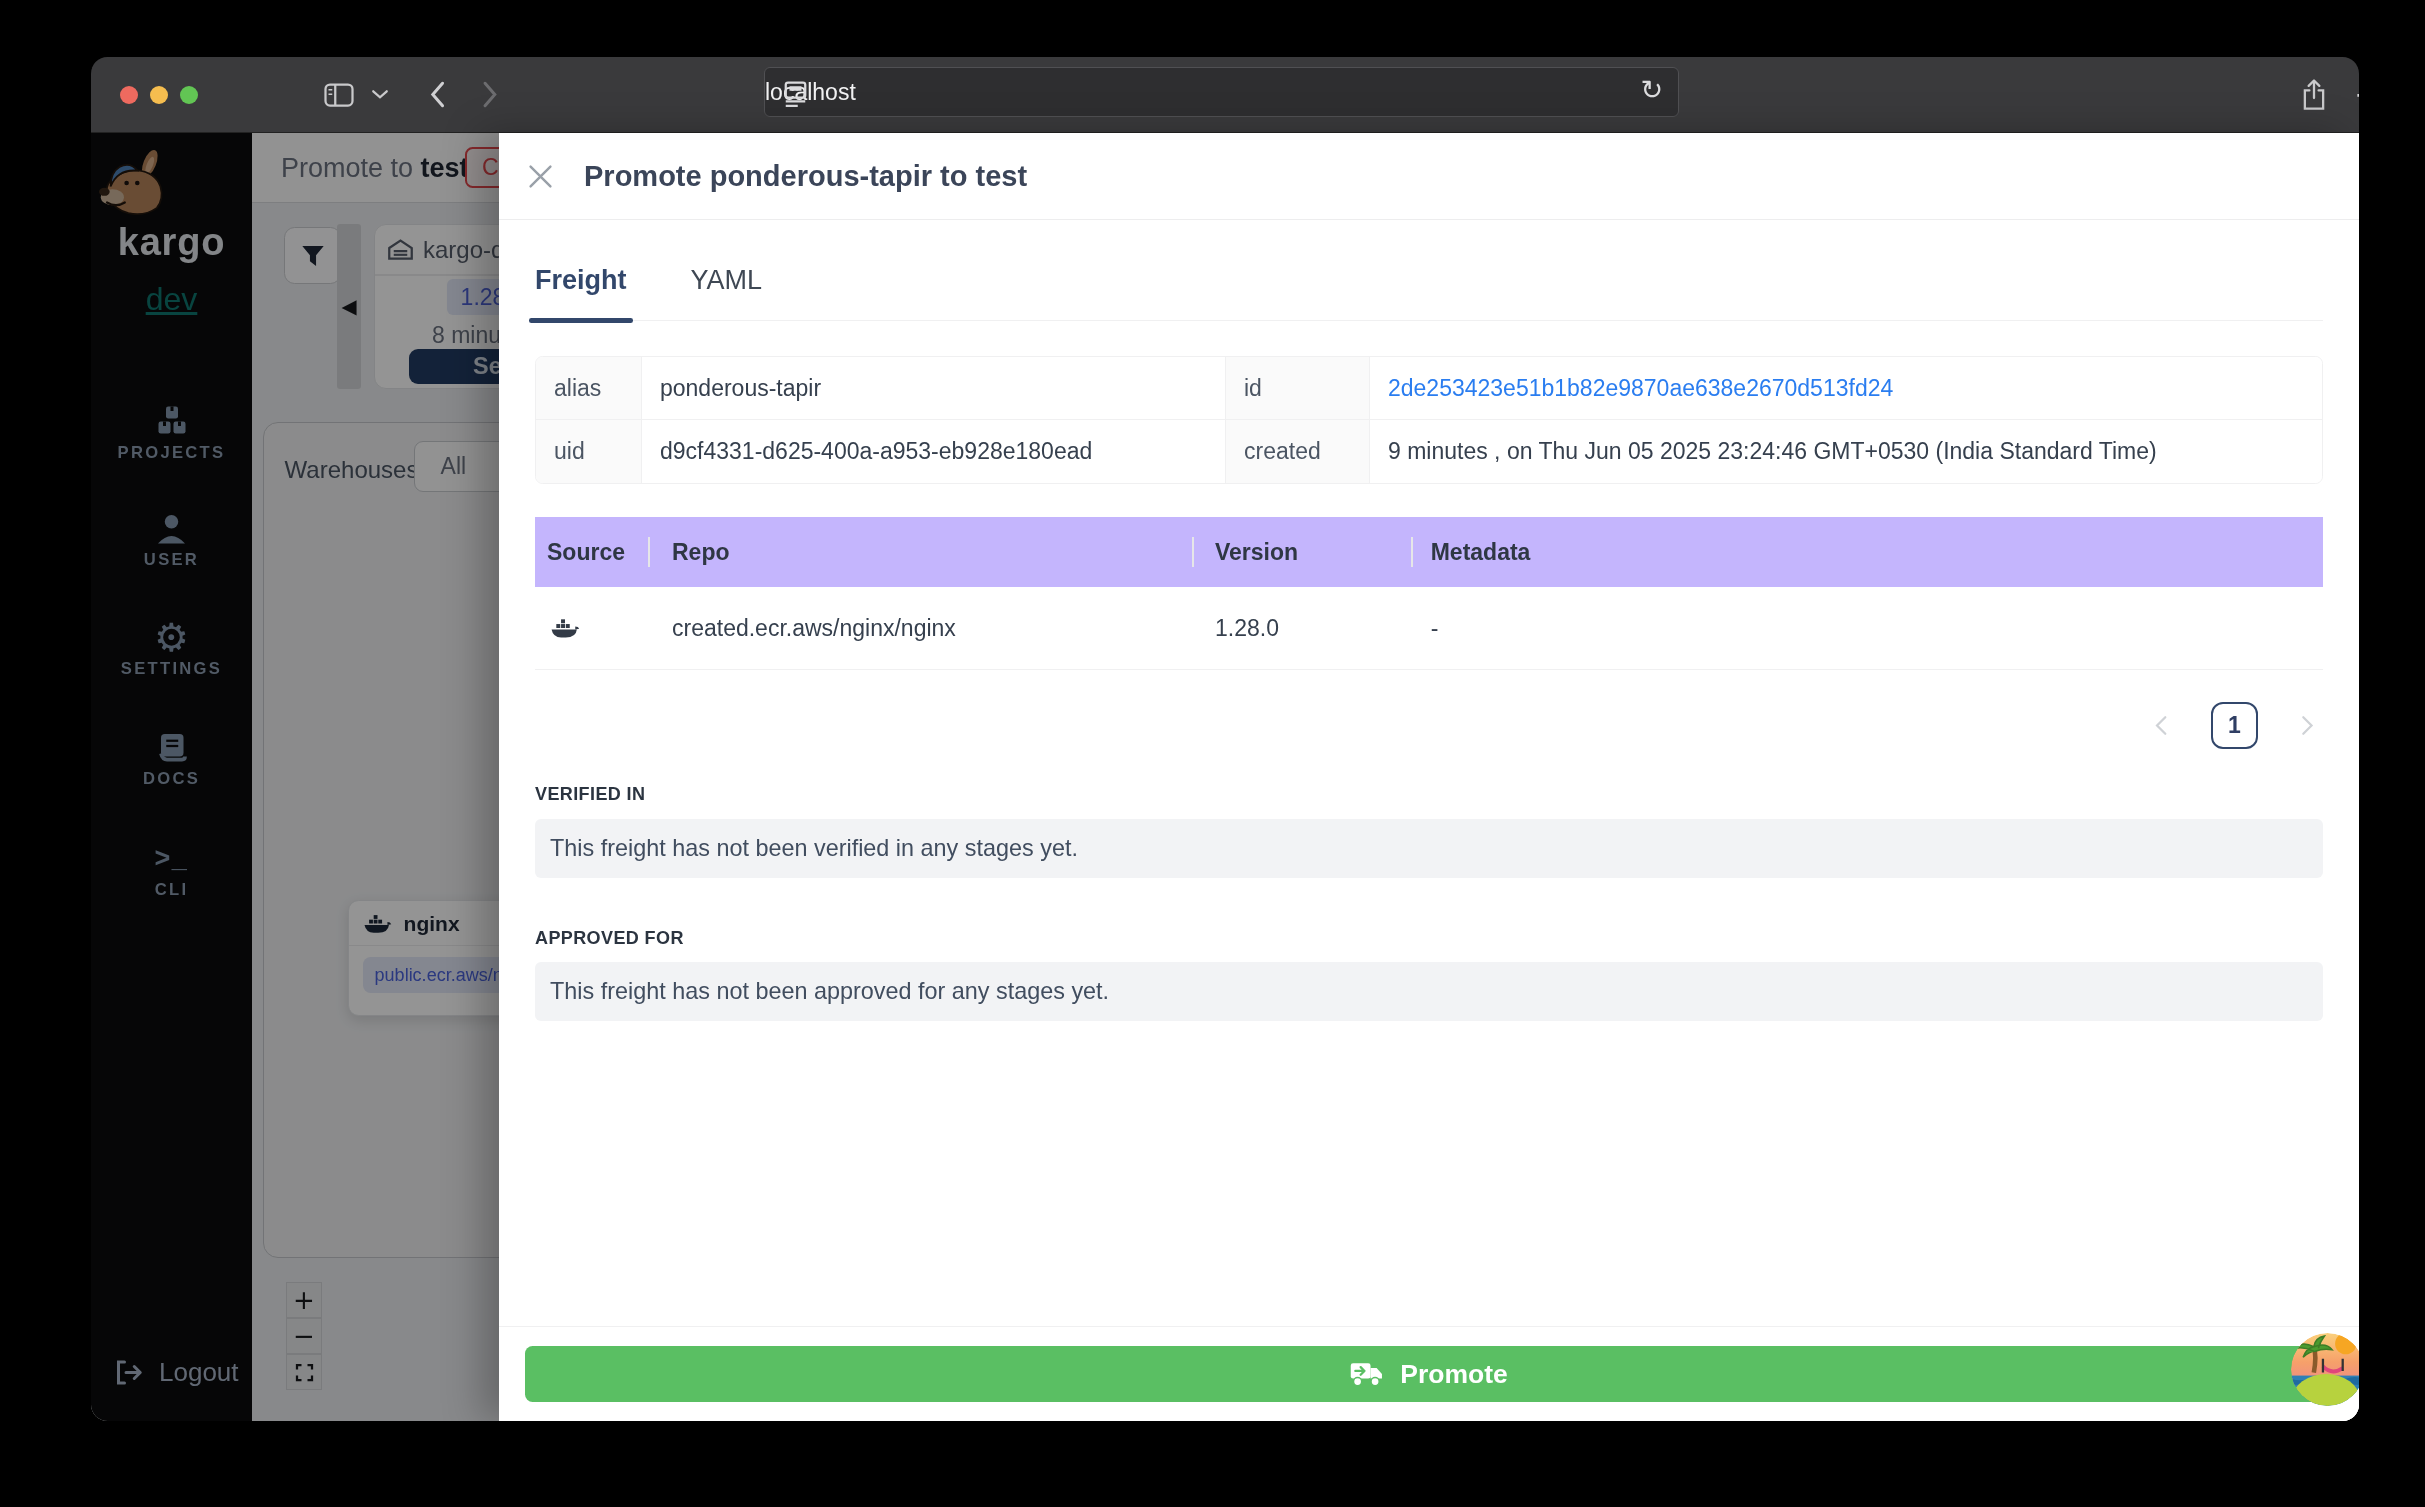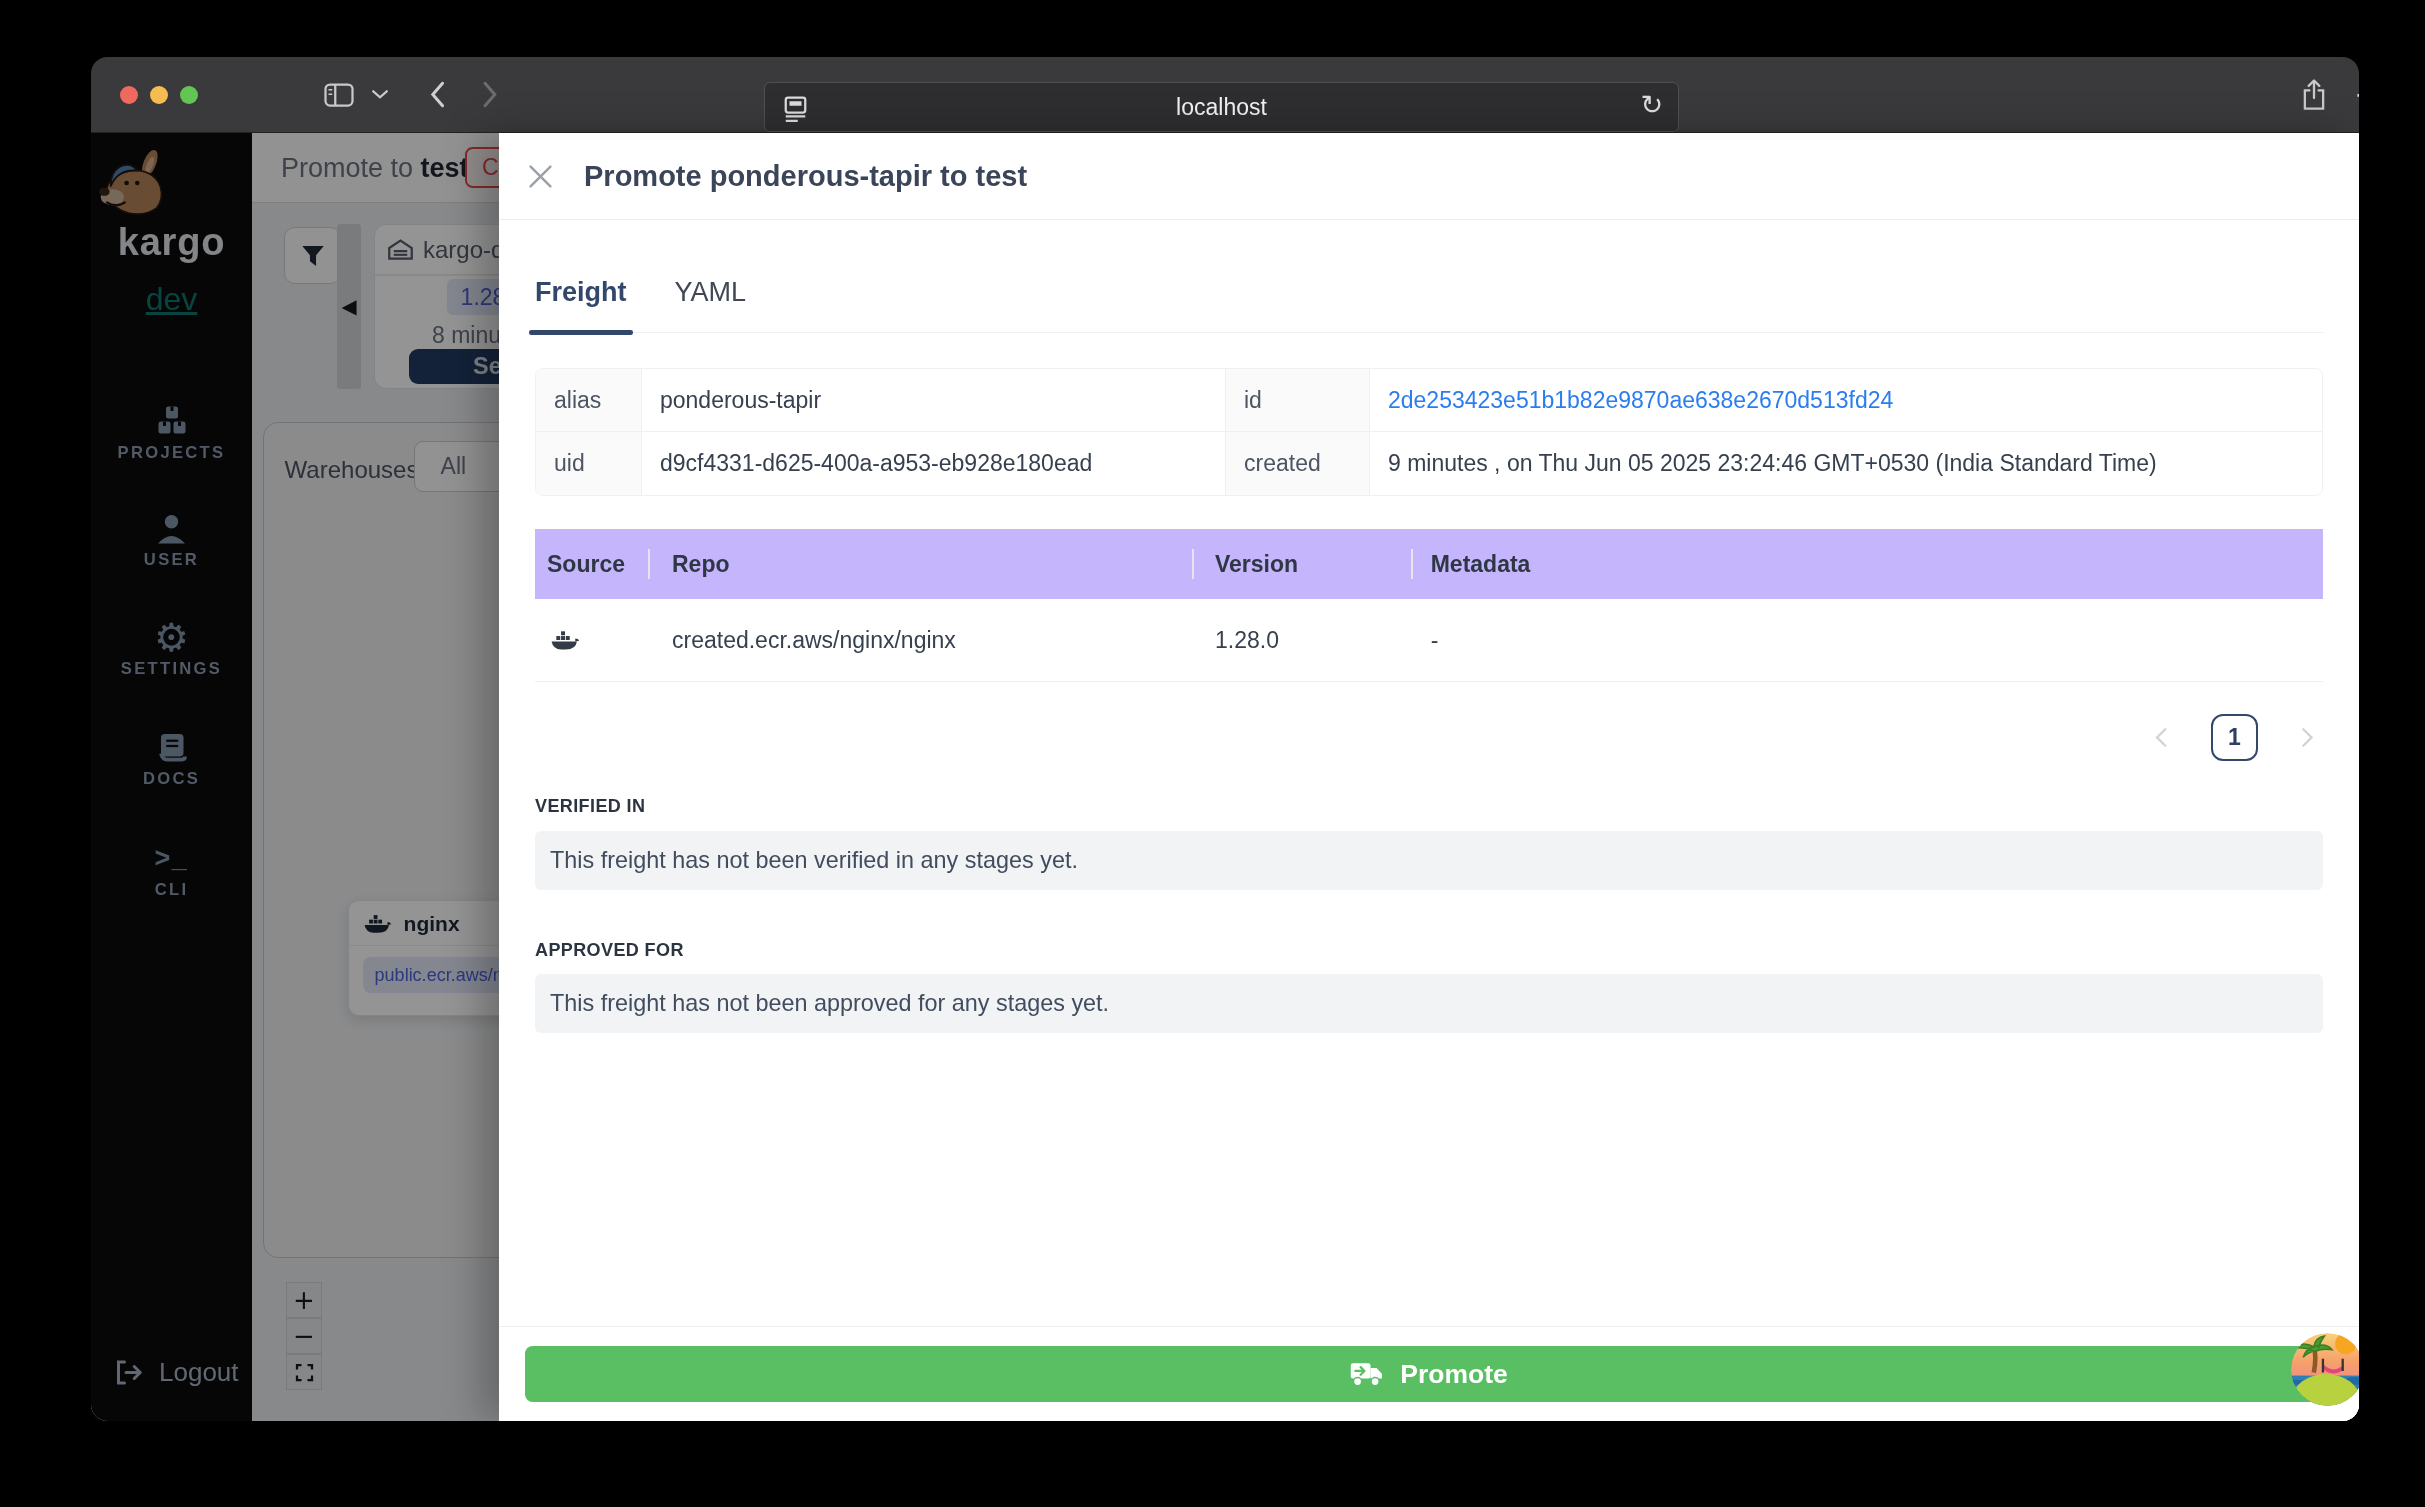--- a/index.html
+++ b/index.html
@@ -7,21 +7,21 @@
   .stage{position:relative;width:2426px;height:1508px;background:#000;font-family:"Liberation Sans","DejaVu Sans",sans-serif;overflow:hidden;}
   .window{position:absolute;left:91px;top:57px;width:2268px;height:1364px;border-radius:16.6px;overflow:hidden;background:#0e0e0f;}
   
   .titlebar{position:absolute;top:0;left:0;right:0;height:76px;background:#3a3a3c;border-bottom:0.8px solid #222;}
   .tl{position:absolute;top:88px;width:18px;height:18px;border-radius:50%;}
   .tl{top:29px;}
   .tl.red{left:29px;background:#ee6a5f;}
   .tl.yellow{left:59px;background:#f5bd4f;}
   .tl.green{left:89px;background:#62c554;}
   .tbtn{position:absolute;top:16.6px;width:42px;height:42px;display:flex;align-items:center;justify-content:center;color:#d5d5d7;}
-  .urlbar{position:absolute;left:673px;top:25px;width:915px;height:50px;background:#2e2e30;border:1.5px solid #505053;border-radius:6px;display:flex;align-items:center;justify-content:center;color:#f2f2f3;font-size:23px;}
+  .urlbar{position:absolute;left:673px;top:10px;width:915px;height:50px;background:#2e2e30;border:1.5px solid #505053;border-radius:6px;display:flex;align-items:center;justify-content:flex-start;color:#f2f2f3;font-size:23px;}
   .urlbar .u-ic{position:absolute;left:16.6px;top:9.8px;}
   .urlbar .u-re{position:absolute;right:15px;top:6px;font-size:27px;color:#dcdcde;}
   
   .app{position:absolute;top:76px;left:0;right:0;bottom:0;background:#ebedef;}
   .overlay{position:absolute;inset:0;background:rgba(0,0,0,0.42);z-index:5;}
   
   .sidebar{position:absolute;left:0;top:0;bottom:0;width:161px;background:#0b0c0d;z-index:1;}
   .logo{position:absolute;top:13.6px;left:0;width:161px;text-align:center;}
   .logo-word{font-size:38px;font-weight:700;color:#e2e6ea;letter-spacing:0.8px;margin-top:-4.5px;}
   .logo-env{font-size:32px;color:#0f766e;margin-top:16.6px;text-decoration:underline;}
@@ -53,21 +53,21 @@
   .rn-div{height:1.5px;background:#ececee;margin:9px 0 0 -13.6px;}
   .rn-pill{position:absolute;left:13.6px;top:56px;width:197px;height:36px;background:#e4e9f8;border-radius:7.6px;color:#4a62dd;font-size:18px;display:flex;align-items:center;gap:7.6px;padding-left:12px;}
   .zoom-ctrl{position:absolute;left:34px;top:1149px;width:36px;}
   .z-btn{width:36px;height:36px;background:#e7e8ea;border:0.8px solid #d2d4d7;display:flex;align-items:center;justify-content:center;color:#17191c;font-size:26px;font-family:"DejaVu Sans",sans-serif;}
   
   .drawer{position:absolute;left:408px;top:0;right:0;bottom:0;background:#fff;z-index:10;box-shadow:-18px 0 36px rgba(0,0,0,.25);}
   .d-header{position:absolute;top:0;left:0;right:0;height:87px;border-bottom:1.5px solid #ededee;display:flex;align-items:center;padding-left:23px;}
   .d-close{width:36px;height:36px;display:flex;align-items:center;justify-content:center;}
   .d-title{margin-left:26px;font-size:29px;font-weight:700;color:#3b4559;}
   .d-body{position:absolute;top:87px;left:36px;right:36px;}
-  .tabs{margin-top:57px;height:56px;border-bottom:1.5px solid #f0f0f1;display:flex;gap:48px;}
+  .tabs{margin-top:45px;height:56px;border-bottom:1.5px solid #f0f0f1;display:flex;gap:64px;}
   .tab{position:relative;font-size:27px;height:56px;display:flex;align-items:flex-start;}
   .tab.active{color:#32476b;font-weight:600;}
   .tab.inactive{color:#3f4854;}
   .tab.active .tab-bar{content:"";position:absolute;left:-6px;right:-6px;bottom:-1.5px;height:4.5px;background:#32476b;border-radius:2.3px;}
   
   .desc{margin-top:35px;display:grid;grid-template-columns:106px 584px 144px 1fr;border:1.5px solid #f0f0f1;border-radius:7.6px;overflow:hidden;font-size:23px;}
   .dc{height:63px;display:flex;align-items:center;padding-left:18px;border-right:1.5px solid #f0f0f1;}
   .dc.lab{background:#fafafa;color:#4b5563;}
   .dc.val{color:#36404e;background:#fff;}
   .dc.last{border-right:none;}

